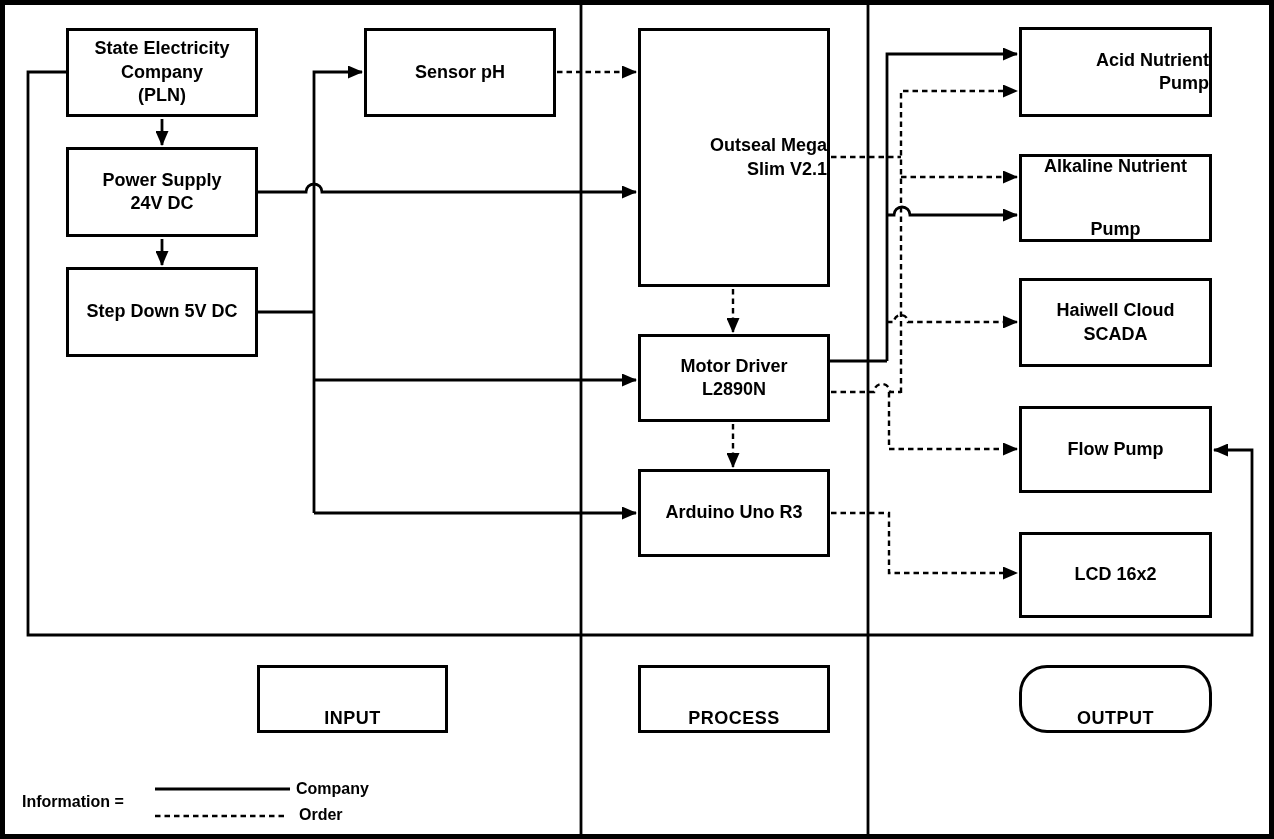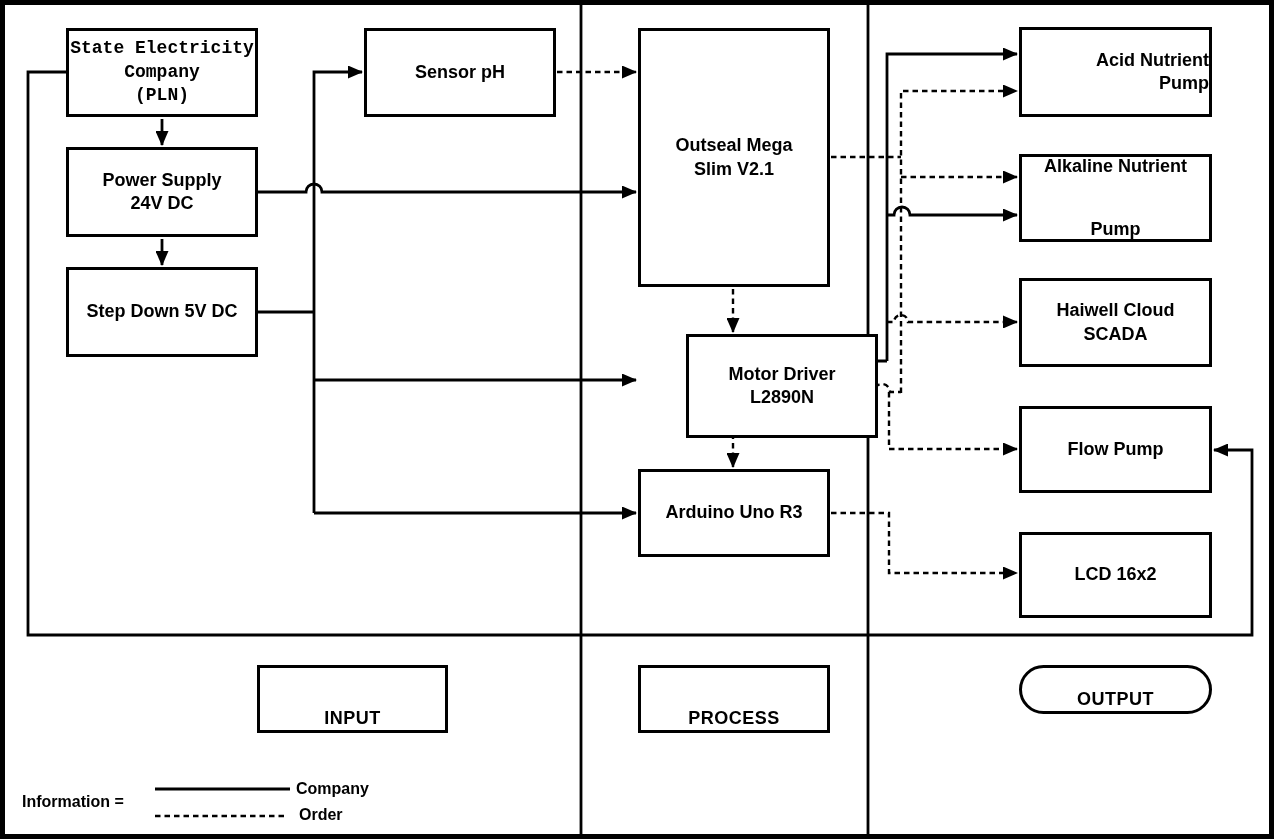--- a/index.html
+++ b/index.html
@@ -61,40 +61,40 @@
         <path d="M 889 392 L 889 449 L 1017 449" class="order" marker-end="url(#arrow)"></path>
         <path d="M 831 513 L 889 513 L 889 573 L 1017 573" class="order" marker-end="url(#arrow)"></path>
         <path d="M 155 789 L 290 789" class="source"></path>
         <path d="M 155 816 L 287 816" class="order"></path>
       </g>
   </svg>
 
   <div class="legend-prefix">Information =</div>
   <div class="legend-label legend-source">Company</div>
   <div class="legend-label legend-order">Order</div>
-<div class="node" style="left: 66px; top: 28px; width: 192px; height: 89px; font-family: Liberation Mono, monospace;">
+<div class="node" style="left: 66px; top: 28px; width: 192px; height: 89px;">
       <div>State Electricity</div>
       <div>Company</div>
       <div>(PLN)</div>
     </div>
     <div class="node" style="left: 66px; top: 147px; width: 192px; height: 90px;">
       <div>Power Supply</div>
       <div>24V DC</div>
     </div>
     <div class="node" style="left: 66px; top: 267px; width: 192px; height: 90px;">
       <div>Step Down 5V DC</div>
     </div>
     <div class="node" style="left: 364px; top: 28px; width: 192px; height: 89px;">
       <div>Sensor pH</div>
     </div>
-    <div class="node" style="left: 638px; top: 28px; width: 192px; height: 259px;">
+    <div class="node" style="left: 638px; top: 28px; width: 192px; height: 259px; align-items: flex-end;">
       <div>Outseal Mega</div>
       <div>Slim V2.1</div>
     </div>
-    <div class="node" style="left: 638px; top: 334px; width: 192px; height: 104px; margin-left: 48px;">
+    <div class="node" style="left: 638px; top: 334px; width: 192px; height: 88px;">
       <div>Motor Driver</div>
       <div>L2890N</div>
     </div>
     <div class="node" style="left: 638px; top: 469px; width: 192px; height: 88px;">
       <div>Arduino Uno R3</div>
     </div>
     <div class="node" style="left: 1019px; top: 27px; width: 193px; height: 90px; align-items: flex-end;">
       <div>Acid Nutrient</div>
       <div>Pump</div>
     </div>
@@ -111,16 +111,16 @@
     </div>
     <div class="node" style="left: 1019px; top: 532px; width: 193px; height: 86px; align-items: center;">
       <div>LCD 16x2</div>
     </div>
     <div class="node section" style="left: 257px; top: 665px; width: 191px; height: 68px;">
       <div>INPUT</div>
     </div>
     <div class="node section" style="left: 638px; top: 665px; width: 192px; height: 68px;">
       <div>PROCESS</div>
     </div>
-    <div class="node section" style="left: 1019px; top: 665px; width: 193px; height: 49px; border-radius: 28px;">
+    <div class="node section" style="left: 1019px; top: 665px; width: 193px; height: 68px; border-radius: 28px;">
       <div>OUTPUT</div>
     </div>
   </div>
 
 </body></html>

